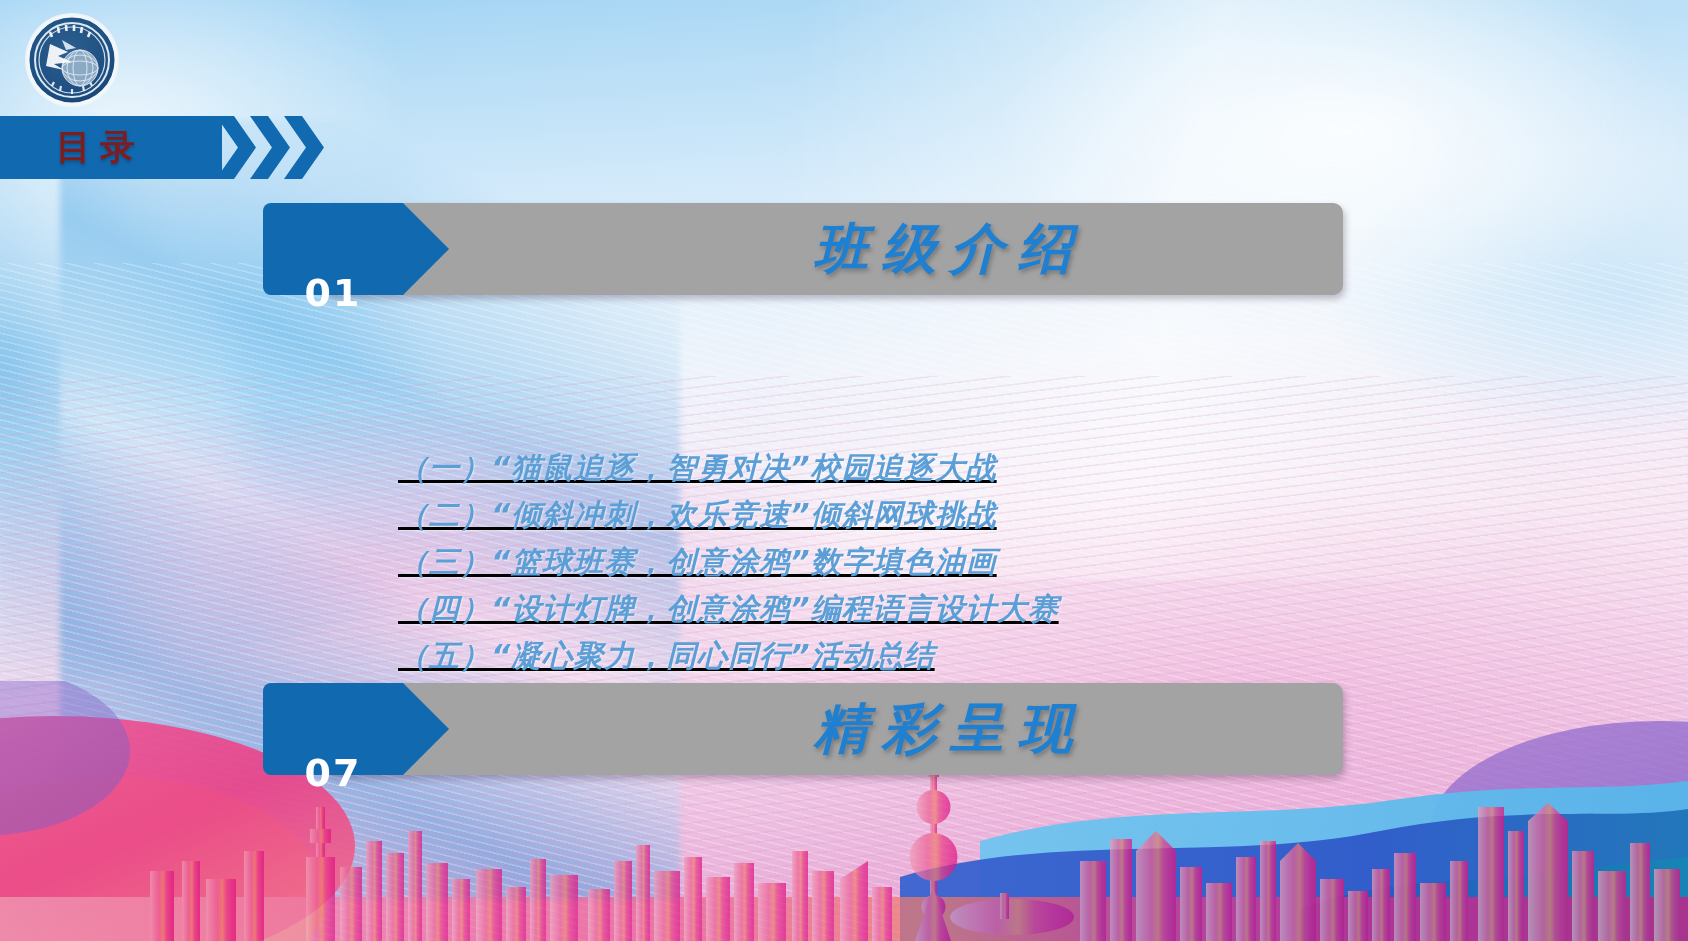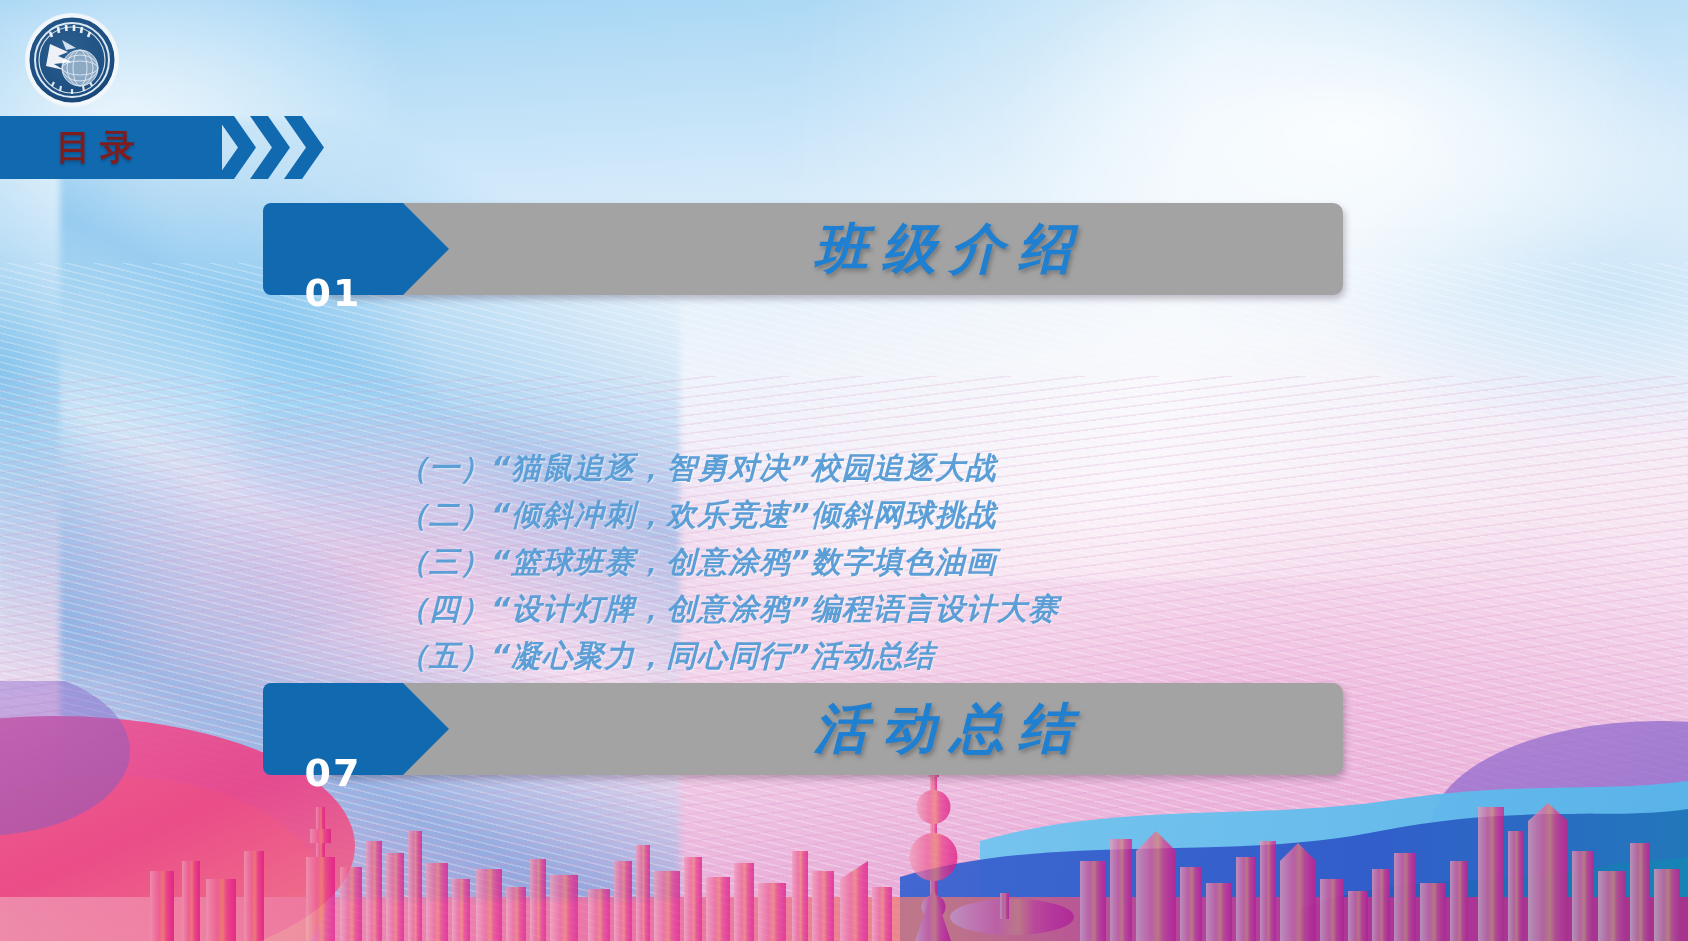--- a/index.html
+++ b/index.html
@@ -132,21 +132,21 @@
     text-shadow:2px 3px 4px rgba(90,90,90,.55);
     white-space:nowrap;
   }
 
   #sec1{top:203px;}
   #sec2{top:353px;}
   #sec3{top:683px;}
 
   
   .sublist{
-    position:absolute;left:263px;top:444px;width:1150px;
+    position:absolute;left:263px;top:444px;width:1150px;text-decoration:underline;
   }
   .subitem{
     height:47px;line-height:47px;
     font-family:"DejaVu Sans","Liberation Sans",sans-serif;
     font-size:30px;font-weight:bold;font-style:italic;
     color:#5c9fd6;letter-spacing:1px;white-space:nowrap;
     text-shadow:1px 1px 2px rgba(255,255,255,.55);
     padding-left:135px;
   }
 </style>
@@ -375,16 +375,16 @@
   </div>
 
   <div class="sec" id="sec3">
     <div class="sec-gray"></div>
     <div class="sec-badge">
       <svg width="195" height="92" viewBox="0 0 195 92">
         <path d="M8,0 H140 L186,46 L140,92 H8 A8,8 0 0 1 0,84 V8 A8,8 0 0 1 8,0 Z" fill="#1169b0"></path>
       </svg>
     </div>
     <div class="sec-num">07</div>
-    <div class="sec-title">活动总结</div>
+    <div class="sec-title">精彩呈现</div>
   </div>
 
 </div>
 
 </body></html>

